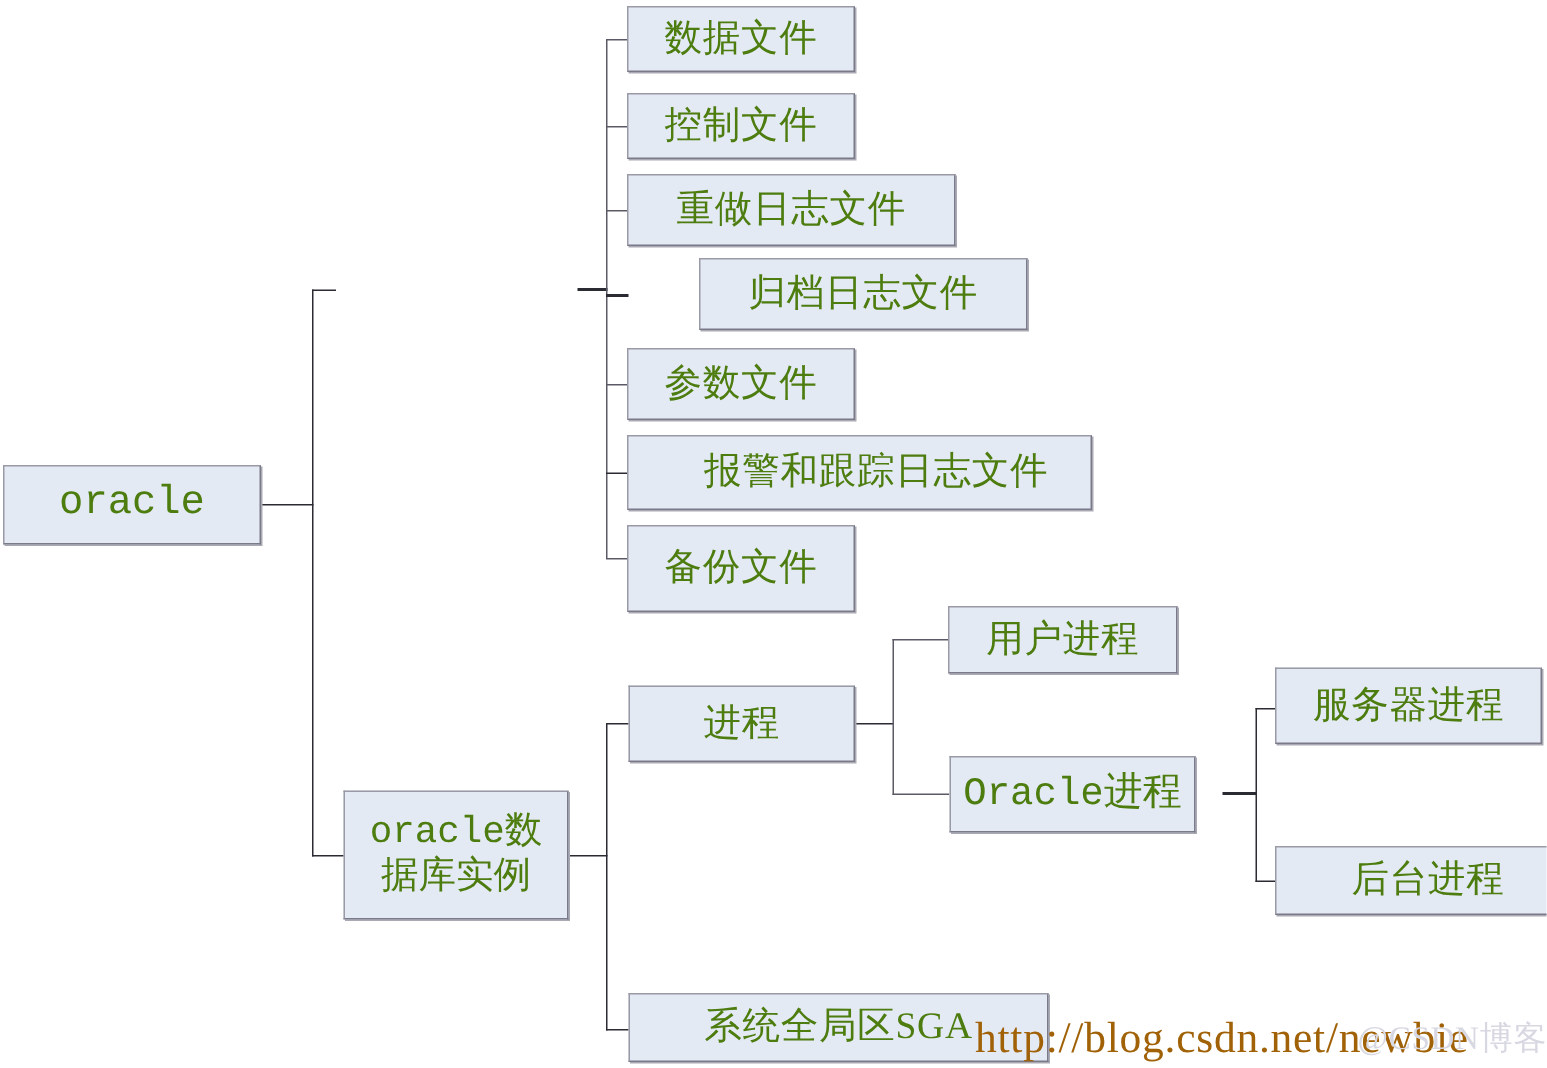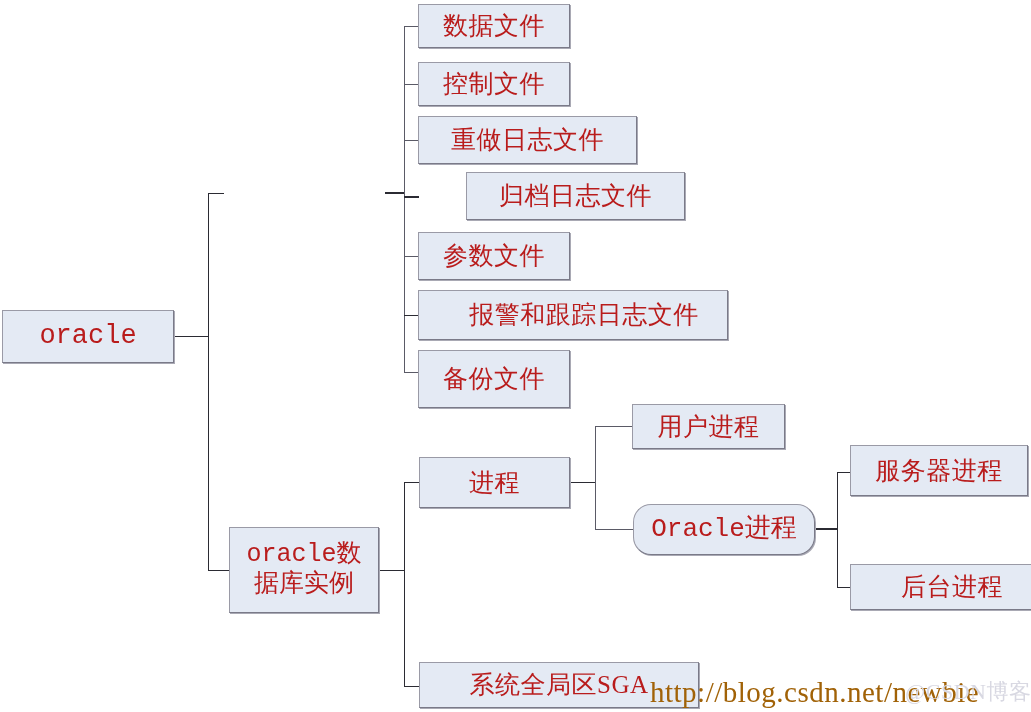--- a/index.html
+++ b/index.html
@@ -37,21 +37,21 @@
     border: 1px solid #8a8a99;
     border-top-color: #9a9aa6;
     border-left-color: #9a9aa6;
     border-right-color: #7a7a88;
     border-bottom-color: #7a7a88;
     box-shadow: 1px 1px 0 0 #a9a9b4;
     display: flex;
     align-items: center;
     justify-content: center;
     text-align: center;
-    color: #b91c1c;
+    color: #4d7c0f;
     line-height: 1.18;
     white-space: pre-line;
     letter-spacing: 0.5px;
     font-size: 25px;
   }
   .node.mono {
     font-family: "Liberation Mono", "DejaVu Sans Mono", monospace;
     letter-spacing: 0px;
   }
   .node.two-line { line-height: 1.22; }
@@ -117,21 +117,21 @@
   <div class="node" style="left:418px; top:116px; width:219px; height:48px;">重做日志文件</div>
   <div class="node" style="left:418px; top:172px; width:219px; height:48px;margin-left:48px;">归档日志文件</div>
   <div class="node" style="left:418px; top:232px; width:152px; height:48px;">参数文件</div>
   <div class="node" style="left:418px; top:290px; width:310px; height:50px;padding-left:22px;">报警和跟踪日志文件</div>
   <div class="node" style="left:418px; top:350px; width:152px; height:58px;">备份文件</div>
 
   <div class="node" style="left:419px; top:457px; width:151px; height:51px;">进程</div>
   <div class="node" style="left:419px; top:662px; width:280px; height:46px;text-align:center;">系统全局区SGA</div>
 
   <div class="node" style="left:632px; top:404px; width:153px; height:45px;">用户进程</div>
-  <div class="node mono" style="left:633px; top:504px; width:182px; height:51px; font-size:26px;border-radius:18px;">Oracle进程</div>
+  <div class="node mono" style="left:633px; top:504px; width:164px; height:51px; font-size:26px;">Oracle进程</div>
 
   <div class="node" style="left:850px; top:445px; width:178px; height:51px;">服务器进程</div>
   <div class="node" style="left:850px; top:564px; width:204px; height:46px;">后台进程</div>
 
   <div class="watermark" style="left:650px; top:676px;">http://blog.csdn.net/newbie</div>
   <div class="watermark stamp" style="left:905px; top:677px;">@CSDN博客</div>
 
 </div>
 
 </body></html>

